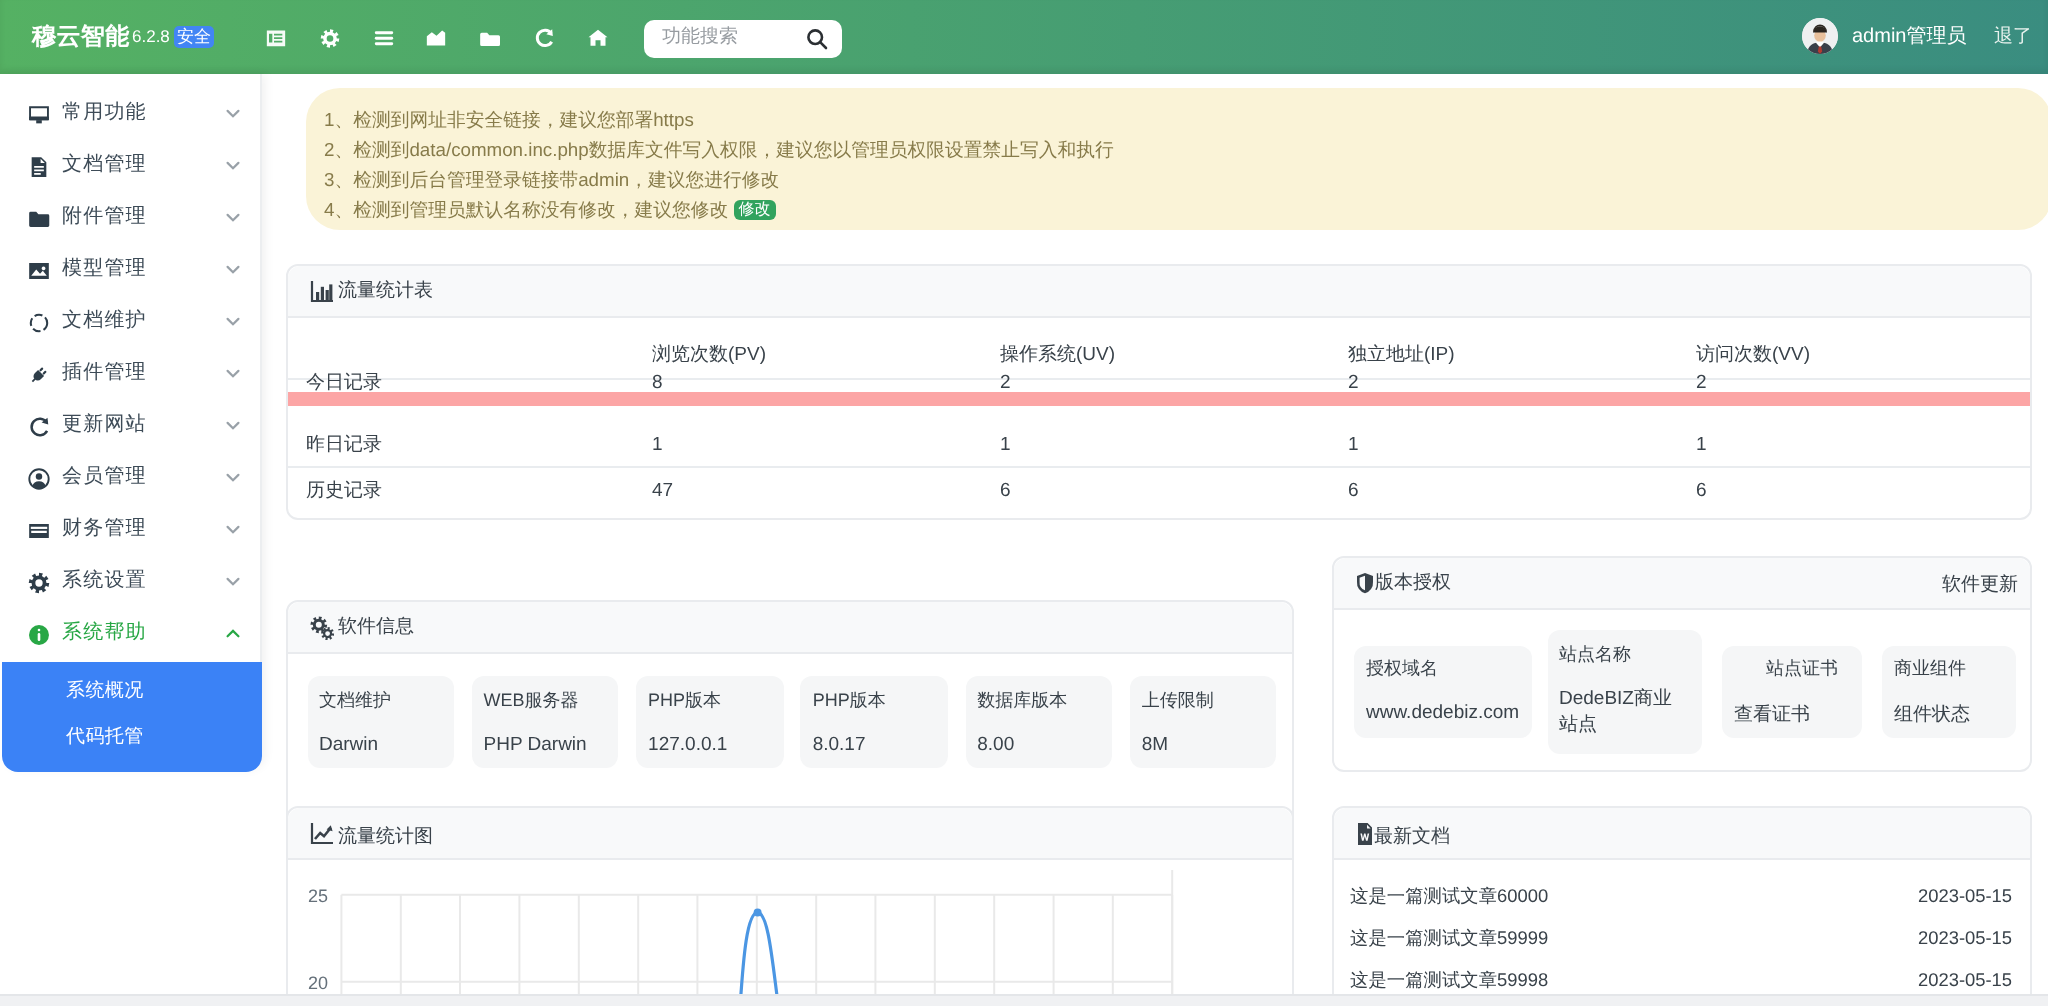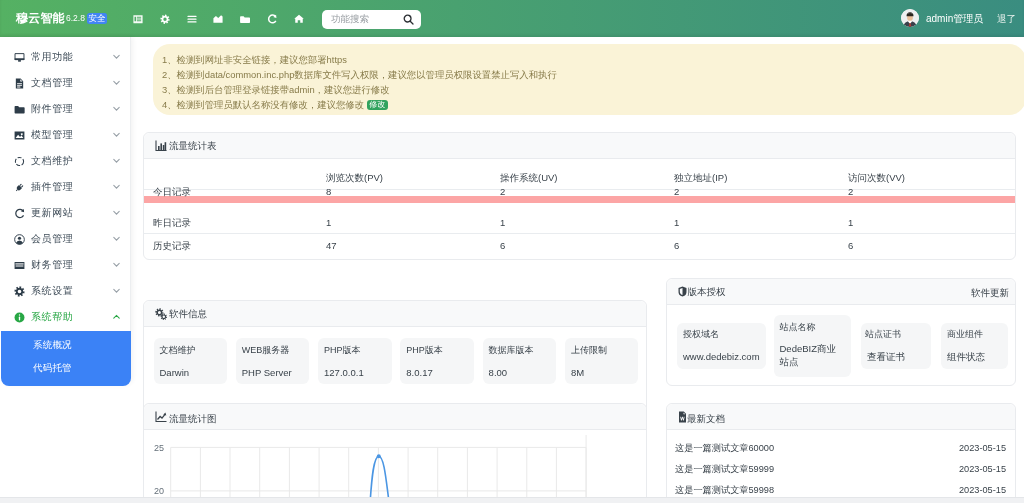--- a/index.html
+++ b/index.html
@@ -288,21 +288,21 @@
         <path fill="#39424a" fill-rule="evenodd" d="M8.80,5.50 L10.06,5.75 L9.68,6.68 L10.43,7.17 L11.13,6.47 L11.85,7.54 L10.92,7.92 L11.10,8.80 L12.10,8.80 L11.85,10.06 L10.92,9.68 L10.43,10.43 L11.13,11.13 L10.06,11.85 L9.68,10.92 L8.80,11.10 L8.80,12.10 L7.54,11.85 L7.92,10.92 L7.17,10.43 L6.47,11.13 L5.75,10.06 L6.68,9.68 L6.50,8.80 L5.50,8.80 L5.75,7.54 L6.68,7.92 L7.17,7.17 L6.47,6.47 L7.54,5.75 L7.92,6.68 L8.80,6.50 Z M10.00,8.80 A1.20,1.20 0 1 0 7.60,8.80 A1.20,1.20 0 1 0 10.00,8.80 Z"></path>
       </svg>
       <span class="ct" style="left:25px">软件信息</span>
     </div>
     <div class="gbox" style="left:9.5px;top:37px;width:73.6px;height:45.7px">
       <span class="lab" style="left:6px;top:6px">文档维护</span>
       <span class="val" style="left:6px;top:28.5px">Darwin</span>
     </div>
     <div class="gbox" style="left:91.78px;top:37px;width:73.6px;height:45.7px">
       <span class="lab" style="left:6px;top:6px">WEB服务器</span>
-      <span class="val" style="left:6px;top:28.5px">PHP Server</span>
+      <span class="val" style="left:6px;top:28.5px">PHP Darwin</span>
     </div>
     <div class="gbox" style="left:174.06px;top:37px;width:73.6px;height:45.7px">
       <span class="lab" style="left:6px;top:6px">PHP版本</span>
       <span class="val" style="left:6px;top:28.5px">127.0.0.1</span>
     </div>
     <div class="gbox" style="left:256.34000000000003px;top:37px;width:73.6px;height:45.7px">
       <span class="lab" style="left:6px;top:6px">PHP版本</span>
       <span class="val" style="left:6px;top:28.5px">8.0.17</span>
     </div>
     <div class="gbox" style="left:338.62px;top:37px;width:73.6px;height:45.7px">
@@ -325,21 +325,21 @@
     <div class="gbox" style="left:10px;top:44px;width:89px;height:46.5px">
       <span class="lab" style="left:6px;top:5.5px">授权域名</span>
       <span class="val" style="left:6px;top:28px">www.dedebiz.com</span>
     </div>
     <div class="gbox" style="left:106.5px;top:36.8px;width:77px;height:62px">
       <span class="lab" style="left:6px;top:5.5px">站点名称</span>
       <span class="val" style="left:6px;top:28px">DedeBIZ商业</span>
       <span class="val" style="left:6px;top:40.5px">站点</span>
     </div>
     <div class="gbox" style="left:194px;top:44px;width:70px;height:46.5px">
-      <span class="lab" style="left:4px;top:5.5px">站点证书</span>
+      <span class="lab" style="left:22px;top:5.5px">站点证书</span>
       <span class="val" style="left:6px;top:28px">查看证书</span>
     </div>
     <div class="gbox" style="left:274px;top:44px;width:67px;height:46.5px">
       <span class="lab" style="left:6px;top:5.5px">商业组件</span>
       <span class="val" style="left:6px;top:28px">组件状态</span>
     </div>
   </div>
 <div class="card" id="card4">
     <div class="chead">
       <svg width="12" height="12" viewBox="0 0 12 12">

